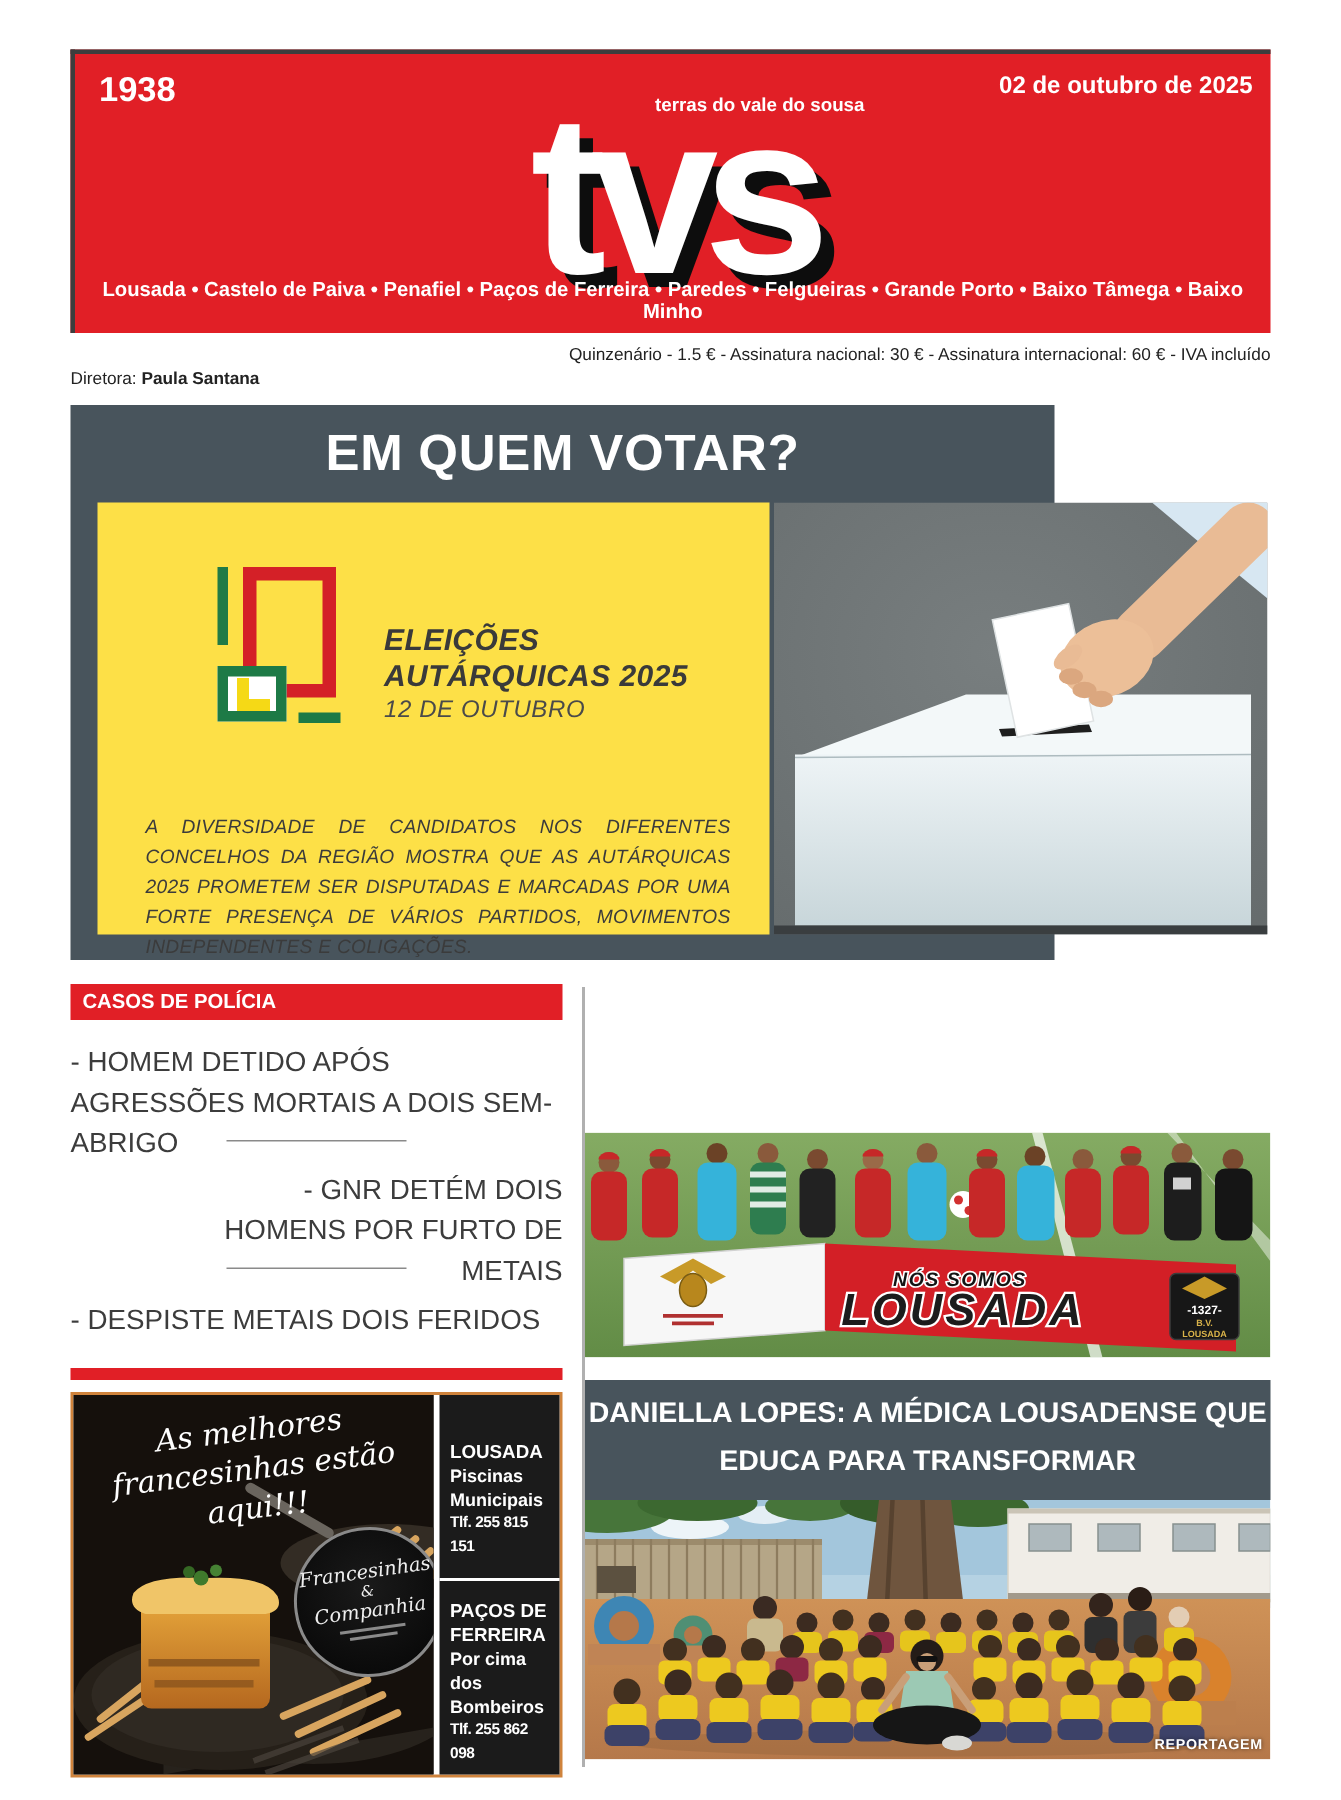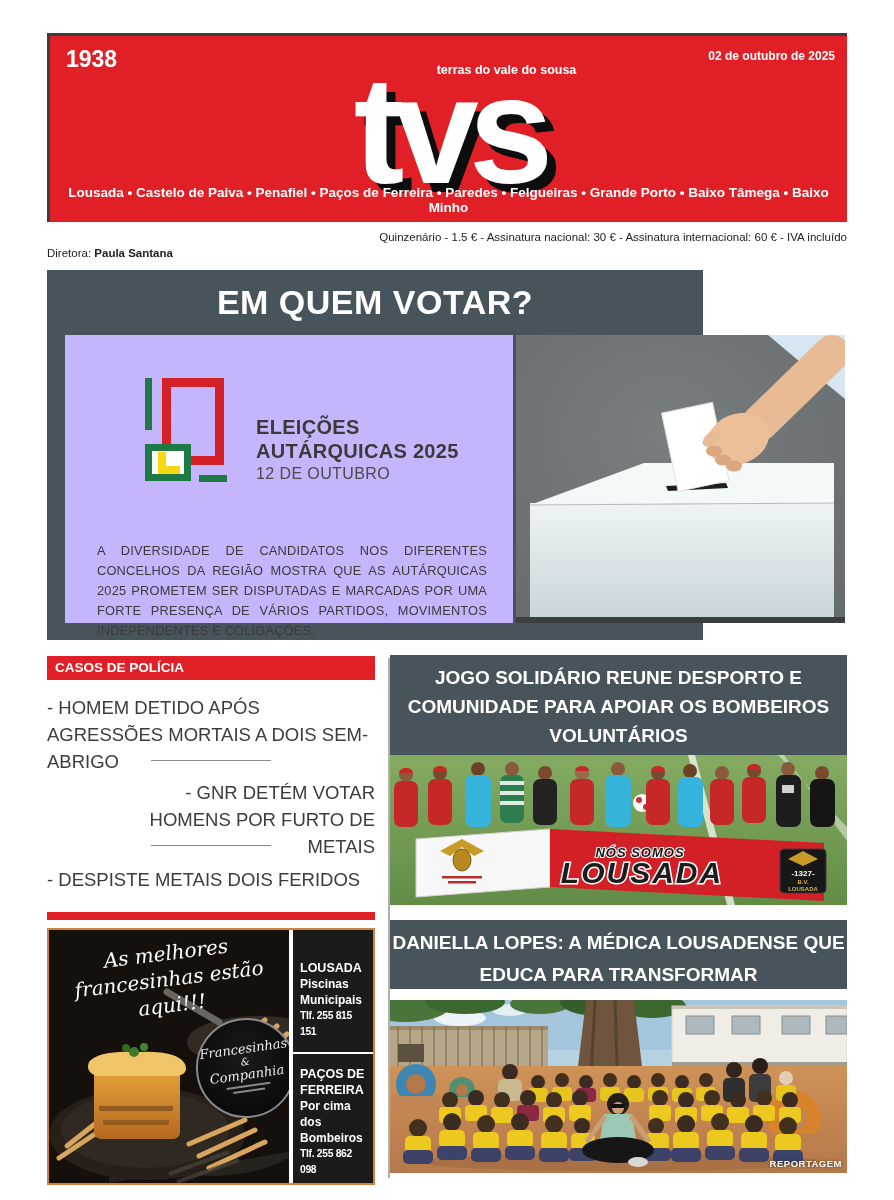--- a/index.html
+++ b/index.html
@@ -3,38 +3,38 @@
 <meta charset="utf-8">
 <style>
   * { box-sizing: border-box; margin: 0; padding: 0; }
   body { background:#fff; font-family:"Liberation Sans", sans-serif; }
   .page { position:relative; width:894px; height:1200px; background:#fff; overflow:hidden; margin:0 auto; }
 
   
   .masthead { position:absolute; left:47px; top:33px; width:800px; height:189px;
     background:#e11f26; border-top:3px solid #3d3d3d; border-left:3px solid #3d3d3d; }
   .edition-number { position:absolute; top:10px; left:16px; color:#fff; font-weight:bold; font-size:23px; }
-  .masthead-date { position:absolute; top:13px; right:12px; color:#fff; font-weight:bold; font-size:12px; }
+  .masthead-date { position:absolute; top:13px; right:12px; color:#fff; font-weight:bold; font-size:16px; }
   .tagline { position:absolute; top:27px; left:0; width:100%; text-align:center; transform:translateX(58px);
     color:#fff; font-weight:bold; font-size:12.5px; }
   .tvs-logo { position:absolute; top:18px; left:0; width:100%; text-align:center;
     color:#fff; font-weight:bold; font-size:152px; line-height:1; letter-spacing:-10px;
     text-shadow:9px 9px 0 #0d0d0d; }
   .regions { position:absolute; bottom:7px; left:0; width:100%; text-align:center;
     color:#fff; font-weight:bold; font-size:13.5px; }
 
   .info-line { position:absolute; left:47px; top:231px; width:800px; font-size:11.5px; color:#222; }
   .director { position:absolute; left:0; top:16px; }
   .director b { font-weight:bold; }
   .pricing { position:absolute; right:0; top:0; }
 
   
   .feature { position:absolute; left:47px; top:270px; width:656px; height:370px; background:#48545c; }
   .feature-headline { padding-top:13px; text-align:center; color:#fff; font-weight:bold; font-size:34px; letter-spacing:0.5px; }
-  .feature-card { position:absolute; left:18px; top:65px; width:448px; height:288px; background:#c4b5fd; }
+  .feature-card { position:absolute; left:18px; top:65px; width:448px; height:288px; background:#fde047;font-style:italic; }
   .election-logo-graphic { position:absolute; left:80px; top:43px; width:100px; height:106px; }
   .elg-greenbar-v { position:absolute; left:0; top:0; width:7px; height:52px; background:#217a46; }
   .elg-redsq { position:absolute; left:17px; top:0; width:62px; height:87px; border:9px solid #d42027; }
   .elg-greensq { position:absolute; left:0; top:66px; width:46px; height:37px; border:7px solid #1d7a46; background:#fff; }
   .elg-yellow-v { position:absolute; left:13px; top:74px; width:8px; height:22px; background:#f5d916; }
   .elg-yellow-h { position:absolute; left:13px; top:88px; width:22px; height:8px; background:#f5d916; }
   .elg-greenbar-h { position:absolute; left:54px; top:97px; width:28px; height:7px; background:#1d7a46; }
   .election-logo-text { position:absolute; left:191px; top:80px; color:#3a3a3a; }
   .elt-line1, .elt-line2 { font-weight:bold; font-size:20px; line-height:24px; letter-spacing:0.3px; }
   .elt-line3 { font-size:16px; line-height:21px; color:#4a4a4a; letter-spacing:0.4px; }
@@ -54,21 +54,21 @@
   .police-divider-2 { top:845px; }
   .column-divider { position:absolute; left:388px; top:658px; width:1.5px; height:520px; background:#b0b0b0; }
 
   
   .solidarity-head { position:absolute; left:390px; top:655px; width:457px; height:100px; background:#48545c;
     color:#fff; font-weight:bold; font-size:19px; text-align:center; padding-top:8px; }
   .solidarity-head div { line-height:29px; }
   .solidarity-photo { position:absolute; left:390px; top:755px; width:457px; height:150px; overflow:hidden;text-decoration:underline; }
 
   
-  .report-head { position:absolute; left:390px; top:920px; width:457px; height:69px; background:#48545c;
+  .report-head { position:absolute; left:390px; top:920px; width:457px; height:80px; background:#48545c;
     color:#fff; font-weight:bold; font-size:19px; text-align:center; padding-top:7px; }
   .report-head div { line-height:32px; }
   .report-photo { position:absolute; left:390px; top:1000px; width:457px; height:173px; overflow:hidden; }
   .report-tag { position:absolute; right:5px; bottom:4px; color:#fff; font-weight:bold; font-size:9.5px;
     letter-spacing:0.5px; text-shadow:0 0 3px rgba(0,0,0,.6); }
 
   
   .red-divider { position:absolute; left:47px; top:912px; width:328px; height:8px; background:#e11f26; }
   .ad { position:absolute; left:47px; top:928px; width:328px; height:257px; background:#fff;
     border:2px solid #cf833c; display:flex; gap:4px; }
@@ -161,30 +161,25 @@
       <ellipse cx="198" cy="116" rx="8" ry="5.5" fill="#dba77f"></ellipse>
       <ellipse cx="207" cy="125" rx="8" ry="5.5" fill="#dba77f"></ellipse>
       <ellipse cx="218" cy="131" rx="8" ry="5.5" fill="#dba77f"></ellipse>
       <rect x="0" y="282" width="329" height="6" fill="#3a3e40"></rect>
     </svg>
   </div>
 
   <div class="police-bar">CASOS DE POLÍCIA</div>
   <div class="police-item police-item-1">- HOMEM DETIDO APÓS AGRESSÕES MORTAIS A DOIS SEM-ABRIGO</div>
   <div class="police-divider police-divider-1"></div>
-  <div class="police-item police-item-2">- GNR DETÉM VOTAR HOMENS POR FURTO DE METAIS</div>
+  <div class="police-item police-item-2">- GNR DETÉM DOIS HOMENS POR FURTO DE METAIS</div>
   <div class="police-divider police-divider-2"></div>
   <div class="police-item police-item-3">- DESPISTE METAIS DOIS FERIDOS</div>
   <div class="column-divider"></div>
 
-  <div class="solidarity-head">
-    <div>JOGO SOLIDÁRIO REUNE DESPORTO E</div>
-    <div>COMUNIDADE PARA APOIAR OS BOMBEIROS</div>
-    <div>VOLUNTÁRIOS</div>
-  </div>
 
   <div class="solidarity-photo">
     <svg viewBox="0 0 457 150" width="457" height="150">
       <defs>
         <linearGradient id="gg" x1="0" y1="0" x2="0" y2="1">
           <stop offset="0" stop-color="#85ab63"></stop>
             <stop offset="1" stop-color="#628c46"></stop>
         </linearGradient>
       </defs>
       <rect width="457" height="150" fill="url(#gg)"></rect>

